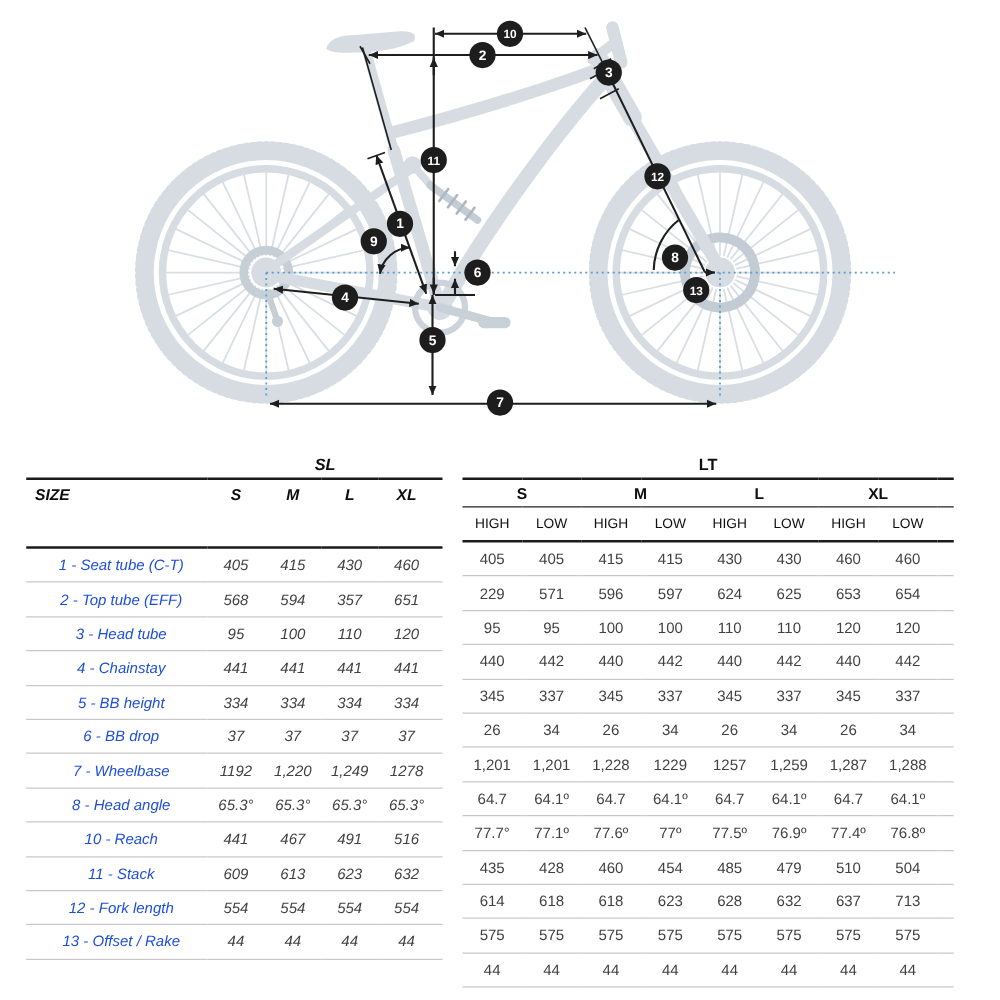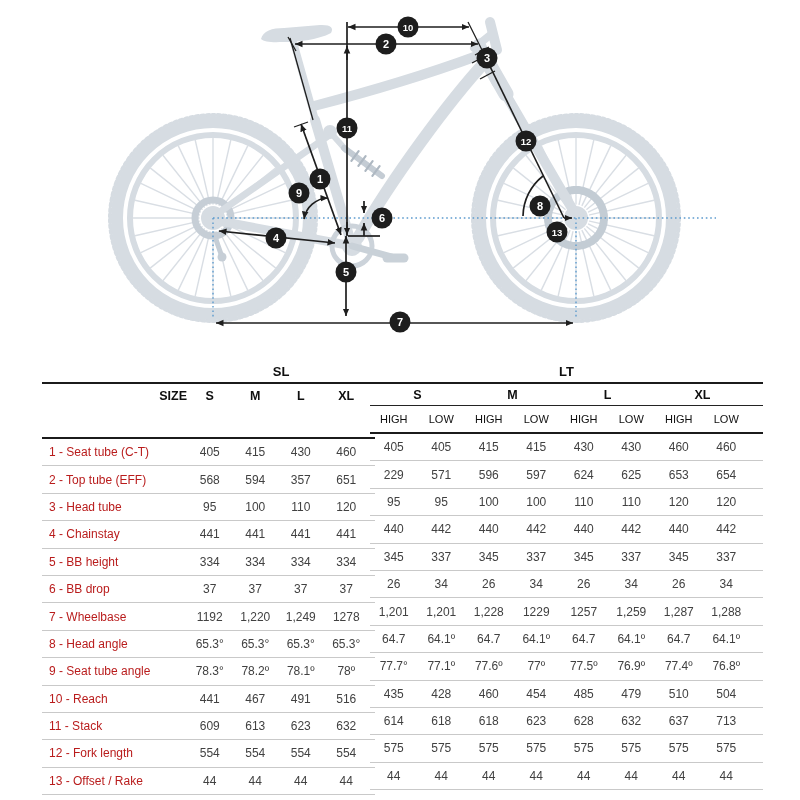--- a/index.html
+++ b/index.html
@@ -1,29 +1,29 @@
 <!DOCTYPE html>
 <html><head>
 <meta charset="utf-8">
 <style>
   html,body{margin:0;padding:0;background:#ffffff;width:800px;height:800px;
     font-family:"Liberation Sans",sans-serif;position:relative;overflow:hidden;}
   #diagram{position:absolute;top:0;left:0;}
   #tables{position:absolute;top:360px;left:0;width:800px;height:440px;}
   table{border-collapse:collapse;table-layout:fixed;position:absolute;top:0;}
-  #sl{left:42px;width:333px;}
+  #sl{left:21px;width:333px;font-style:italic;}
   #lt{left:370px;width:393px;}
   td{font-size:12px;color:#414141;text-align:center;padding:0;white-space:nowrap;overflow:hidden;}
   tr.title-row td{height:22px;border-bottom:2px solid #1b1b1b;font-weight:700;font-size:13px;color:#0f0f0f;vertical-align:middle;}
   tr.size-row td{height:48px;border-bottom:2px solid #1b1b1b;vertical-align:top;padding-top:5px;font-weight:700;font-size:12.5px;color:#0f0f0f;}
   tr.grp-row td{height:21px;border-bottom:1px solid #232323;font-weight:700;font-size:12.5px;color:#0f0f0f;vertical-align:middle;}
   tr.sub-row td{height:26px;border-bottom:2px solid #1b1b1b;font-weight:400;font-size:11px;color:#0f0f0f;vertical-align:middle;}
   tbody tr td{height:26.4px;border-bottom:1px solid #c9c9c9;vertical-align:middle;}
-  td.lbl{text-align:left;padding-left:7px;color:#b91c1c;}
-  td.szl{text-align:right;padding-left:7px;}
+  td.lbl{text-align:center;padding-left:7px;color:#1d4ed8;}
+  td.szl{text-align:left;padding-left:7px;}
   td.sp{padding:0;}
 </style>
 </head>
 <body>
 
 <svg id="diagram" width="800" height="352" viewBox="0 0 800 352" font-family="Liberation Sans, sans-serif">
   <defs>
     <marker id="ah" viewBox="0 0 10 10" refX="10" refY="5" markerWidth="7.5" markerHeight="7.5" orient="auto-start-reverse" markerUnits="userSpaceOnUse">
       <path d="M10,5 L0,0.6 L0,9.4 Z" fill="#1e1e1e"></path>
     </marker>
@@ -290,28 +290,20 @@
         </tr>
         <tr>
           <td class="lbl">8 - Head angle</td>
           <td>65.3°</td>
           <td>65.3°</td>
           <td>65.3°</td>
           <td>65.3°</td>
           <td class="sp"></td>
         </tr>
         <tr>
-          <td class="lbl">9 - Seat tube angle</td>
-          <td>78.3°</td>
-          <td>78.2º</td>
-          <td>78.1º</td>
-          <td>78º</td>
-          <td class="sp"></td>
-        </tr>
-        <tr>
           <td class="lbl">10 - Reach</td>
           <td>441</td>
           <td>467</td>
           <td>491</td>
           <td>516</td>
           <td class="sp"></td>
         </tr>
         <tr>
           <td class="lbl">11 - Stack</td>
           <td>609</td>

